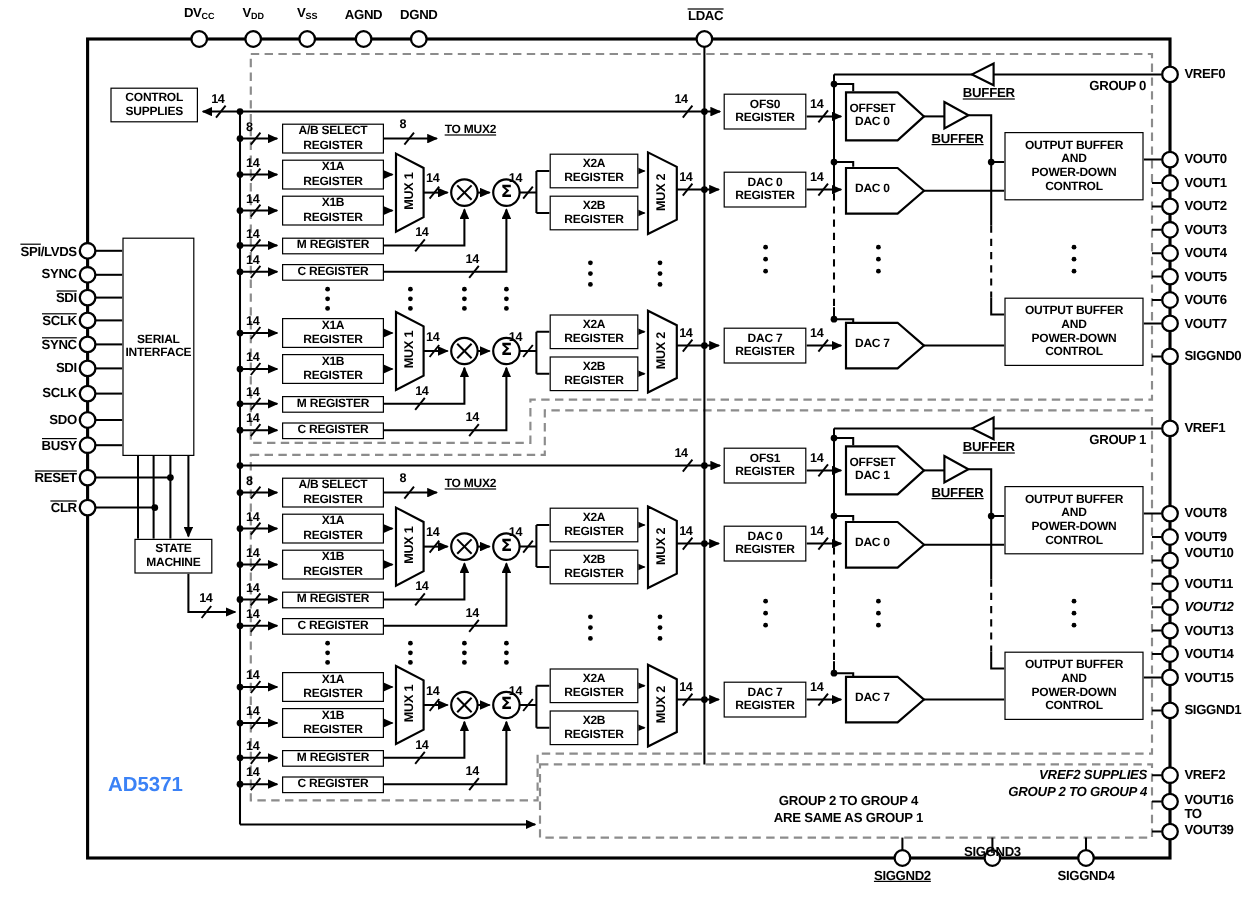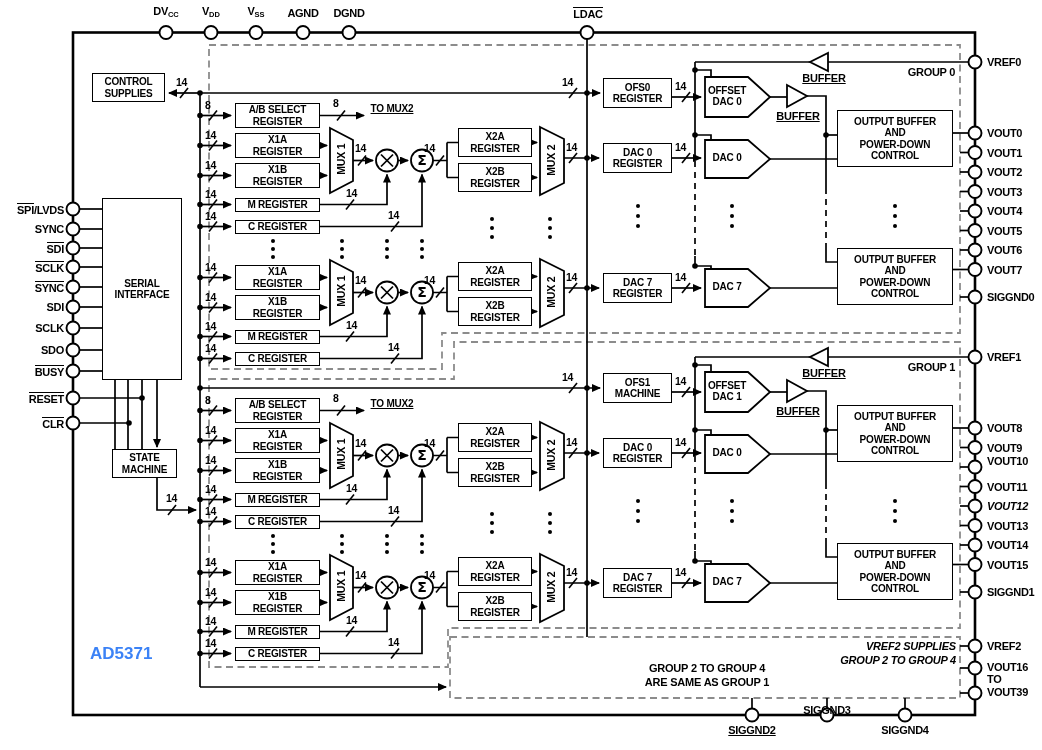--- a/index.html
+++ b/index.html
@@ -366,21 +366,21 @@
     <line x1="905" y1="698" x2="905" y2="709" class="wire"></line>
     <circle cx="752" cy="715" r="6.5" class="pincirc"></circle>
     <circle cx="827" cy="715" r="6.5" class="pincirc"></circle>
     <circle cx="905" cy="715" r="6.5" class="pincirc"></circle>
   </g>
 </svg>
 
 <div class="box" style="left:92px;top:73px;width:73px;height:29px;">
   <div class="in60">CONTROL SUPPLIES</div>
 </div>
-<div class="box" style="left:102px;top:198px;width:80px;height:182px;">
+<div class="box" style="left:102px;top:198px;width:60px;height:182px;">
   <div class="in70">SERIAL INTERFACE</div>
 </div>
 <div class="box" style="left:112px;top:449px;width:65px;height:29px;">
   <div class="in58">STATE MACHINE</div>
 </div>
 <div class="partnum" style="left:90px;top:645px;">AD5371</div>
 
 <div class="pin ctr" style="left:141px;top:5px;width:50px;"><span>DV</span><span class="sub">CC</span></div>
 <div class="pin ctr" style="left:186px;top:5px;width:50px;"><span>V</span><span class="sub">DD</span></div>
 <div class="pin ctr" style="left:231px;top:5px;width:50px;"><span>V</span><span class="sub">SS</span></div>
@@ -523,21 +523,21 @@
 <div class="box" style="left:458px;top:458px;width:74px;height:29px;">
       <div class="in56">X2B REGISTER</div>
     </div>
 <div class="box" style="left:458px;top:557px;width:74px;height:29px;">
       <div class="in56">X2A REGISTER</div>
     </div>
 <div class="box" style="left:458px;top:592px;width:74px;height:29px;">
       <div class="in56">X2B REGISTER</div>
     </div>
 <div class="box" style="left:603px;top:373px;width:69px;height:30px;">
-      <div class="in60">OFS1 MACHINE</div>
+      <div class="in60">OFS1 REGISTER</div>
     </div>
 <div class="box" style="left:603px;top:438px;width:69px;height:30px;">
       <div class="in60">DAC 0 REGISTER</div>
     </div>
 <div class="box" style="left:603px;top:568px;width:69px;height:30px;">
       <div class="in60">DAC 7 REGISTER</div>
     </div>
 <div class="box noborder" style="left:703px;top:376px;width:48px;height:30px;">
       <div class="in44">OFFSET DAC 1</div>
     </div>

